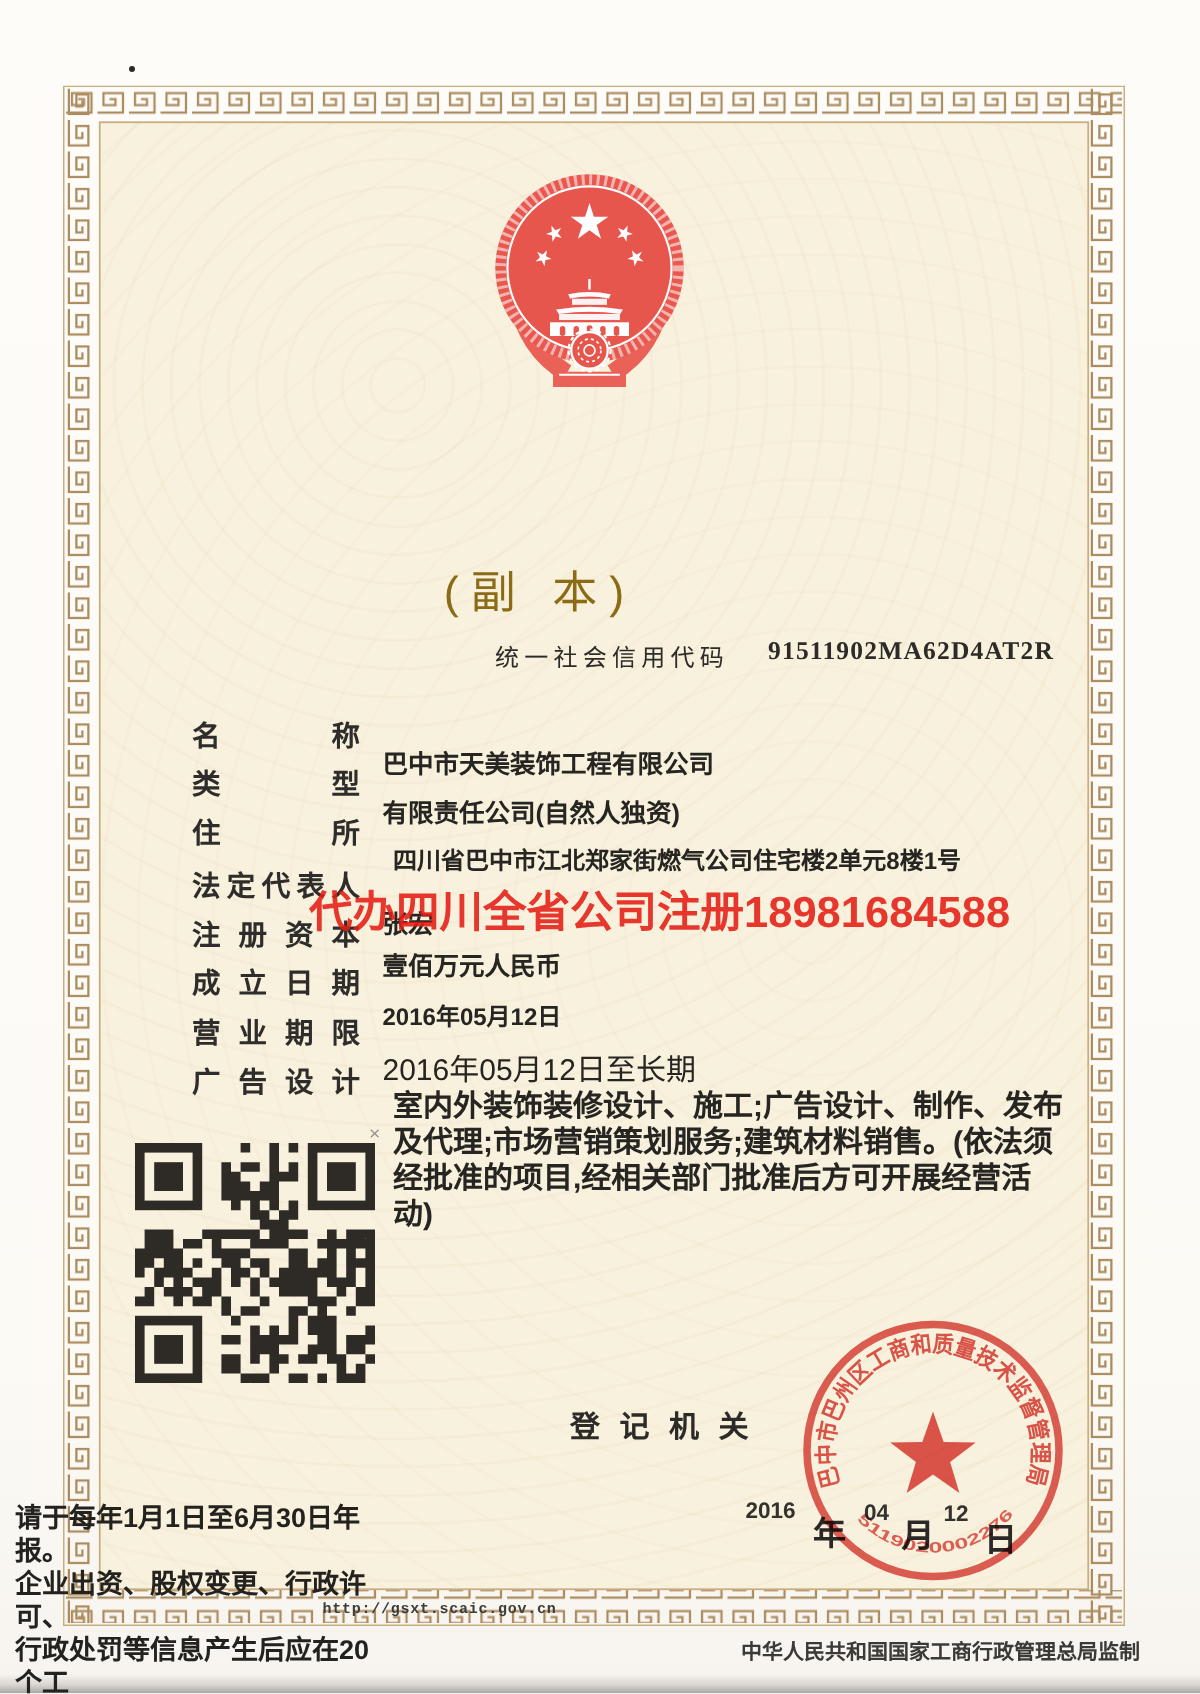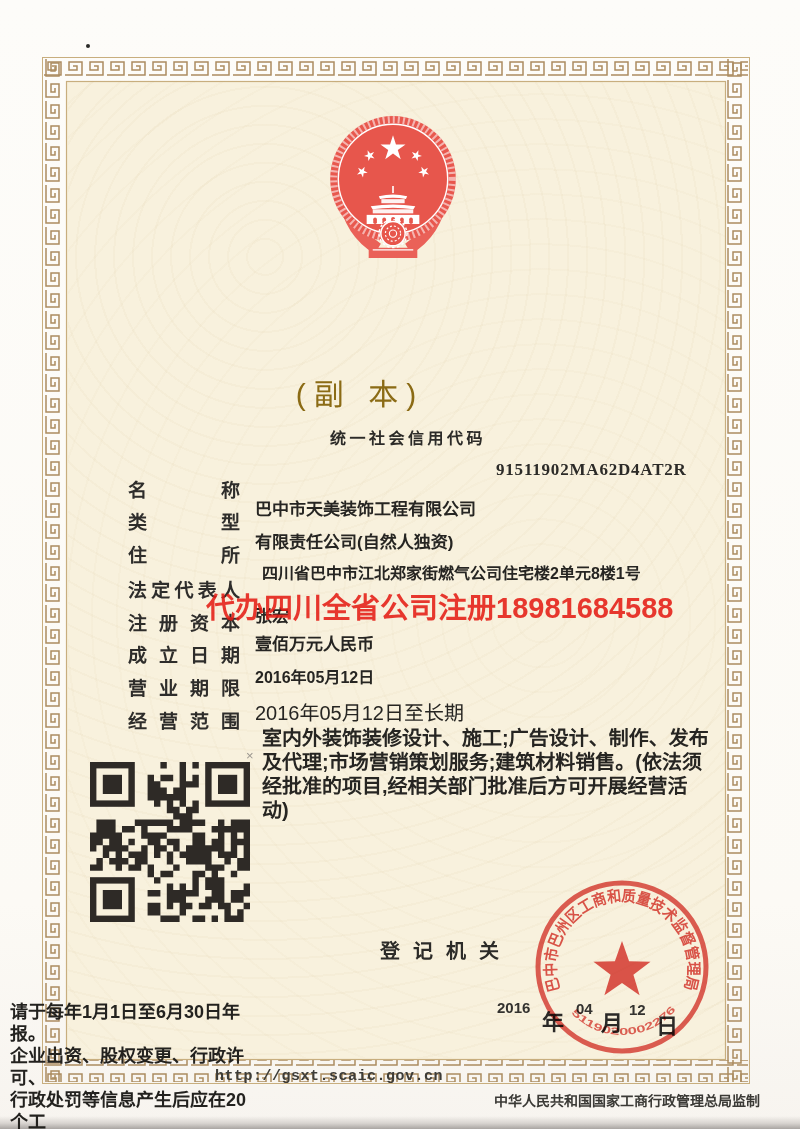--- a/index.html
+++ b/index.html
@@ -15,23 +15,23 @@
   .interior-texture{position:absolute;left:68px;top:81px;width:657px;height:977px;
     background-image:
       repeating-radial-gradient(circle at 30% 18%, transparent 0 17px, rgba(190,160,100,.05) 17px 19px),
       repeating-radial-gradient(circle at 72% 55%, transparent 0 23px, rgba(190,160,100,.04) 23px 25px);
     pointer-events:none;}
 
   .title{left:130px;top:270px;width:460px;text-align:center;
          font-size:72px;font-weight:700;color:#8b6b15;letter-spacing:34px;white-space:nowrap;}
   .subtitle{left:130px;top:370px;width:460px;text-align:center;
             font-size:30px;font-weight:400;color:#8b6b15;letter-spacing:8px;white-space:nowrap;}
-  .code-label{left:330px;top:425px;font-size:16px;font-weight:700;color:#2c2b28;letter-spacing:3.5px;white-space:nowrap;}
-  .code-value{left:496px;top:424px;font-size:17px;font-weight:700;color:#2c2b28;
-              font-family:"Liberation Serif","DejaVu Serif",serif;letter-spacing:.8px;white-space:nowrap;margin-top:36px;}
+  .code-label{left:330px;top:425px;font-size:16px;font-weight:400;color:#2c2b28;letter-spacing:3.5px;white-space:nowrap;}
+  .code-value{left:512px;top:424px;font-size:17px;font-weight:700;color:#2c2b28;
+              font-family:"Liberation Serif","DejaVu Serif",serif;letter-spacing:.8px;white-space:nowrap;}
 
   .field-label{position:absolute;left:128px;width:112px;font-size:19px;font-weight:700;color:#2e2d2b;
                text-align:justify;text-align-last:justify;white-space:normal;}
   .field-value{position:absolute;left:255px;font-size:17px;font-weight:600;color:#262522;white-space:nowrap;margin-top:27px;}
   .lbl1{top:475px}.lbl2{top:507px}.lbl3{top:540px}.lbl4{top:575px}
   .lbl5{top:608px}.lbl6{top:640px}.lbl7{top:673px}.lbl8{top:706px}
   .val1{top:468px}
   .val2{top:501px}
   .val3{top:533px;left:262px;font-size:16px;}
   .val4{top:575px}
@@ -49,21 +49,21 @@
 
   .reg-label{left:380px;top:935px;font-size:20px;font-weight:700;color:#2c2b28;letter-spacing:13px;white-space:nowrap;}
 
   .seal-svg{left:532px;top:877px;width:180px;height:180px;mix-blend-mode:multiply;z-index:7;}
 
   .date-num{position:absolute;font-size:15px;font-weight:600;color:#33322f;z-index:5;}
   .date-char{position:absolute;font-size:22px;font-weight:700;color:#2a2927;z-index:5;}
 
   .notice{left:10px;top:1001px;width:250px;font-size:18px;line-height:22px;font-weight:700;color:#23221f;z-index:8;}
   .site-label{left:50px;top:1090px;font-size:14.5px;color:#6b6a64;letter-spacing:1px;white-space:nowrap;}
-  .site-url{left:215px;top:1068px;font-size:15px;font-weight:700;color:#3d3c38;
+  .site-url{left:215px;top:1068px;font-size:10px;font-weight:700;color:#3d3c38;
             font-family:"Liberation Mono","DejaVu Sans Mono",monospace;letter-spacing:.5px;white-space:nowrap;z-index:8;}
   .issuer{left:494px;top:1090px;font-size:14px;font-weight:600;color:#3b3a36;white-space:nowrap;}
 
   .scan-edge{left:0;bottom:0;width:800px;height:13px;
              background:linear-gradient(180deg,rgba(246,244,240,0) 0%,#d9d5d1 55%,#a9a5a2 100%);}
 </style>
 </head>
 <body>
 
 <div class="page">
@@ -140,21 +140,21 @@
   <div class="field-label lbl3">住所</div>
   <div class="field-value val3">四川省巴中市江北郑家街燃气公司住宅楼2单元8楼1号</div>
   <div class="field-label lbl4">法定代表人</div>
   <div class="field-value val4">张宏</div>
   <div class="field-label lbl5">注册资本</div>
   <div class="field-value val5">壹佰万元人民币</div>
   <div class="field-label lbl6">成立日期</div>
   <div class="field-value val6">2016年05月12日</div>
   <div class="field-label lbl7">营业期限</div>
   <div class="field-value val7">2016年05月12日至长期</div>
-  <div class="field-label lbl8">经营范围</div>
+  <div class="field-label lbl8">广告设计</div>
   <div class="field-value val8">室内外装饰装修设计、施工;广告设计、制作、发布及代理;市场营销策划服务;建筑材料销售。(依法须经批准的项目,经相关部门批准后方可开展经营活动)</div>
 
   <div class="abs watermark">代办四川全省公司注册18981684588</div>
 
   <div class="abs qr-wrap">
     <svg viewBox="0 0 160 160" width="160" height="160" xmlns="http://www.w3.org/2000/svg">
       <path id="qr-modules" fill="#2e2a26" d="M70.4,0.0h6.4v6.4h-6.4zM89.6,0.0h6.4v6.4h-6.4zM102.4,0.0h6.4v6.4h-6.4zM89.6,6.4h6.4v6.4h-6.4zM57.6,12.8h6.4v6.4h-6.4zM70.4,12.8h6.4v6.4h-6.4zM76.8,12.8h6.4v6.4h-6.4zM89.6,12.8h6.4v6.4h-6.4zM102.4,12.8h6.4v6.4h-6.4zM57.6,19.2h6.4v6.4h-6.4zM64.0,19.2h6.4v6.4h-6.4zM89.6,19.2h6.4v6.4h-6.4zM96.0,19.2h6.4v6.4h-6.4zM102.4,19.2h6.4v6.4h-6.4zM57.6,25.6h6.4v6.4h-6.4zM64.0,25.6h6.4v6.4h-6.4zM70.4,25.6h6.4v6.4h-6.4zM83.2,25.6h6.4v6.4h-6.4zM89.6,25.6h6.4v6.4h-6.4zM57.6,32.0h6.4v6.4h-6.4zM64.0,32.0h6.4v6.4h-6.4zM70.4,32.0h6.4v6.4h-6.4zM76.8,32.0h6.4v6.4h-6.4zM83.2,32.0h6.4v6.4h-6.4zM89.6,32.0h6.4v6.4h-6.4zM64.0,38.4h6.4v6.4h-6.4zM76.8,38.4h6.4v6.4h-6.4zM89.6,38.4h6.4v6.4h-6.4zM102.4,38.4h6.4v6.4h-6.4zM76.8,44.8h6.4v6.4h-6.4zM83.2,44.8h6.4v6.4h-6.4zM96.0,44.8h6.4v6.4h-6.4zM102.4,44.8h6.4v6.4h-6.4zM83.2,51.2h6.4v6.4h-6.4zM89.6,51.2h6.4v6.4h-6.4zM96.0,51.2h6.4v6.4h-6.4zM6.4,57.6h6.4v6.4h-6.4zM12.8,57.6h6.4v6.4h-6.4zM19.2,57.6h6.4v6.4h-6.4zM44.8,57.6h6.4v6.4h-6.4zM51.2,57.6h6.4v6.4h-6.4zM57.6,57.6h6.4v6.4h-6.4zM64.0,57.6h6.4v6.4h-6.4zM70.4,57.6h6.4v6.4h-6.4zM76.8,57.6h6.4v6.4h-6.4zM89.6,57.6h6.4v6.4h-6.4zM96.0,57.6h6.4v6.4h-6.4zM102.4,57.6h6.4v6.4h-6.4zM108.8,57.6h6.4v6.4h-6.4zM128.0,57.6h6.4v6.4h-6.4zM140.8,57.6h6.4v6.4h-6.4zM147.2,57.6h6.4v6.4h-6.4zM153.6,57.6h6.4v6.4h-6.4zM6.4,64.0h6.4v6.4h-6.4zM12.8,64.0h6.4v6.4h-6.4zM19.2,64.0h6.4v6.4h-6.4zM32.0,64.0h6.4v6.4h-6.4zM38.4,64.0h6.4v6.4h-6.4zM51.2,64.0h6.4v6.4h-6.4zM76.8,64.0h6.4v6.4h-6.4zM83.2,64.0h6.4v6.4h-6.4zM89.6,64.0h6.4v6.4h-6.4zM96.0,64.0h6.4v6.4h-6.4zM121.6,64.0h6.4v6.4h-6.4zM128.0,64.0h6.4v6.4h-6.4zM134.4,64.0h6.4v6.4h-6.4zM140.8,64.0h6.4v6.4h-6.4zM147.2,64.0h6.4v6.4h-6.4zM153.6,64.0h6.4v6.4h-6.4zM0.0,70.4h6.4v6.4h-6.4zM6.4,70.4h6.4v6.4h-6.4zM12.8,70.4h6.4v6.4h-6.4zM19.2,70.4h6.4v6.4h-6.4zM25.6,70.4h6.4v6.4h-6.4zM51.2,70.4h6.4v6.4h-6.4zM57.6,70.4h6.4v6.4h-6.4zM64.0,70.4h6.4v6.4h-6.4zM70.4,70.4h6.4v6.4h-6.4zM102.4,70.4h6.4v6.4h-6.4zM108.8,70.4h6.4v6.4h-6.4zM128.0,70.4h6.4v6.4h-6.4zM140.8,70.4h6.4v6.4h-6.4zM153.6,70.4h6.4v6.4h-6.4zM0.0,76.8h6.4v6.4h-6.4zM6.4,76.8h6.4v6.4h-6.4zM19.2,76.8h6.4v6.4h-6.4zM25.6,76.8h6.4v6.4h-6.4zM38.4,76.8h6.4v6.4h-6.4zM57.6,76.8h6.4v6.4h-6.4zM64.0,76.8h6.4v6.4h-6.4zM76.8,76.8h6.4v6.4h-6.4zM83.2,76.8h6.4v6.4h-6.4zM102.4,76.8h6.4v6.4h-6.4zM108.8,76.8h6.4v6.4h-6.4zM121.6,76.8h6.4v6.4h-6.4zM128.0,76.8h6.4v6.4h-6.4zM140.8,76.8h6.4v6.4h-6.4zM147.2,76.8h6.4v6.4h-6.4zM153.6,76.8h6.4v6.4h-6.4zM0.0,83.2h6.4v6.4h-6.4zM12.8,83.2h6.4v6.4h-6.4zM19.2,83.2h6.4v6.4h-6.4zM25.6,83.2h6.4v6.4h-6.4zM32.0,83.2h6.4v6.4h-6.4zM51.2,83.2h6.4v6.4h-6.4zM64.0,83.2h6.4v6.4h-6.4zM70.4,83.2h6.4v6.4h-6.4zM83.2,83.2h6.4v6.4h-6.4zM96.0,83.2h6.4v6.4h-6.4zM102.4,83.2h6.4v6.4h-6.4zM108.8,83.2h6.4v6.4h-6.4zM115.2,83.2h6.4v6.4h-6.4zM121.6,83.2h6.4v6.4h-6.4zM128.0,83.2h6.4v6.4h-6.4zM140.8,83.2h6.4v6.4h-6.4zM153.6,83.2h6.4v6.4h-6.4zM12.8,89.6h6.4v6.4h-6.4zM25.6,89.6h6.4v6.4h-6.4zM38.4,89.6h6.4v6.4h-6.4zM44.8,89.6h6.4v6.4h-6.4zM51.2,89.6h6.4v6.4h-6.4zM64.0,89.6h6.4v6.4h-6.4zM76.8,89.6h6.4v6.4h-6.4zM89.6,89.6h6.4v6.4h-6.4zM96.0,89.6h6.4v6.4h-6.4zM102.4,89.6h6.4v6.4h-6.4zM108.8,89.6h6.4v6.4h-6.4zM115.2,89.6h6.4v6.4h-6.4zM128.0,89.6h6.4v6.4h-6.4zM134.4,89.6h6.4v6.4h-6.4zM140.8,89.6h6.4v6.4h-6.4zM153.6,89.6h6.4v6.4h-6.4zM6.4,96.0h6.4v6.4h-6.4zM19.2,96.0h6.4v6.4h-6.4zM25.6,96.0h6.4v6.4h-6.4zM32.0,96.0h6.4v6.4h-6.4zM44.8,96.0h6.4v6.4h-6.4zM51.2,96.0h6.4v6.4h-6.4zM76.8,96.0h6.4v6.4h-6.4zM96.0,96.0h6.4v6.4h-6.4zM102.4,96.0h6.4v6.4h-6.4zM108.8,96.0h6.4v6.4h-6.4zM115.2,96.0h6.4v6.4h-6.4zM134.4,96.0h6.4v6.4h-6.4zM147.2,96.0h6.4v6.4h-6.4zM153.6,96.0h6.4v6.4h-6.4zM0.0,102.4h6.4v6.4h-6.4zM6.4,102.4h6.4v6.4h-6.4zM25.6,102.4h6.4v6.4h-6.4zM38.4,102.4h6.4v6.4h-6.4zM44.8,102.4h6.4v6.4h-6.4zM57.6,102.4h6.4v6.4h-6.4zM83.2,102.4h6.4v6.4h-6.4zM115.2,102.4h6.4v6.4h-6.4zM121.6,102.4h6.4v6.4h-6.4zM128.0,102.4h6.4v6.4h-6.4zM147.2,102.4h6.4v6.4h-6.4zM153.6,102.4h6.4v6.4h-6.4zM57.6,108.8h6.4v6.4h-6.4zM70.4,108.8h6.4v6.4h-6.4zM76.8,108.8h6.4v6.4h-6.4zM102.4,108.8h6.4v6.4h-6.4zM108.8,108.8h6.4v6.4h-6.4zM121.6,108.8h6.4v6.4h-6.4zM140.8,108.8h6.4v6.4h-6.4zM64.0,115.2h6.4v6.4h-6.4zM102.4,115.2h6.4v6.4h-6.4zM115.2,115.2h6.4v6.4h-6.4zM121.6,115.2h6.4v6.4h-6.4zM128.0,115.2h6.4v6.4h-6.4zM76.8,121.6h6.4v6.4h-6.4zM89.6,121.6h6.4v6.4h-6.4zM102.4,121.6h6.4v6.4h-6.4zM115.2,121.6h6.4v6.4h-6.4zM121.6,121.6h6.4v6.4h-6.4zM128.0,121.6h6.4v6.4h-6.4zM153.6,121.6h6.4v6.4h-6.4zM57.6,128.0h6.4v6.4h-6.4zM64.0,128.0h6.4v6.4h-6.4zM76.8,128.0h6.4v6.4h-6.4zM83.2,128.0h6.4v6.4h-6.4zM89.6,128.0h6.4v6.4h-6.4zM96.0,128.0h6.4v6.4h-6.4zM102.4,128.0h6.4v6.4h-6.4zM121.6,128.0h6.4v6.4h-6.4zM128.0,128.0h6.4v6.4h-6.4zM140.8,128.0h6.4v6.4h-6.4zM147.2,128.0h6.4v6.4h-6.4zM153.6,128.0h6.4v6.4h-6.4zM76.8,134.4h6.4v6.4h-6.4zM83.2,134.4h6.4v6.4h-6.4zM89.6,134.4h6.4v6.4h-6.4zM115.2,134.4h6.4v6.4h-6.4zM121.6,134.4h6.4v6.4h-6.4zM128.0,134.4h6.4v6.4h-6.4zM140.8,134.4h6.4v6.4h-6.4zM147.2,134.4h6.4v6.4h-6.4zM57.6,140.8h6.4v6.4h-6.4zM64.0,140.8h6.4v6.4h-6.4zM76.8,140.8h6.4v6.4h-6.4zM89.6,140.8h6.4v6.4h-6.4zM96.0,140.8h6.4v6.4h-6.4zM108.8,140.8h6.4v6.4h-6.4zM115.2,140.8h6.4v6.4h-6.4zM128.0,140.8h6.4v6.4h-6.4zM134.4,140.8h6.4v6.4h-6.4zM153.6,140.8h6.4v6.4h-6.4zM57.6,147.2h6.4v6.4h-6.4zM64.0,147.2h6.4v6.4h-6.4zM89.6,147.2h6.4v6.4h-6.4zM134.4,147.2h6.4v6.4h-6.4zM147.2,147.2h6.4v6.4h-6.4zM70.4,153.6h6.4v6.4h-6.4zM76.8,153.6h6.4v6.4h-6.4zM83.2,153.6h6.4v6.4h-6.4zM102.4,153.6h6.4v6.4h-6.4zM108.8,153.6h6.4v6.4h-6.4zM121.6,153.6h6.4v6.4h-6.4zM134.4,153.6h6.4v6.4h-6.4zM140.8,153.6h6.4v6.4h-6.4zM147.2,153.6h6.4v6.4h-6.4z"></path>
       <g fill="#2e2a26">
         <g>
             <rect x="0" y="0" width="44.8" height="44.8"></rect>

